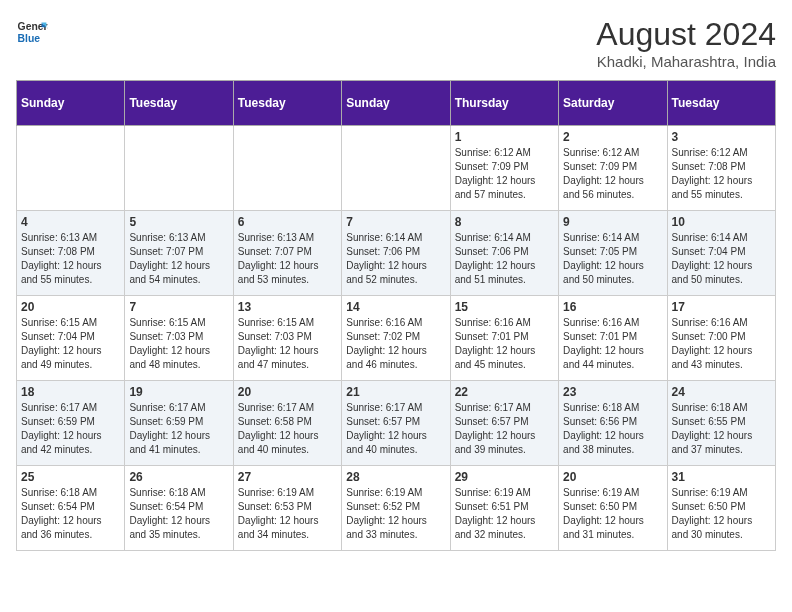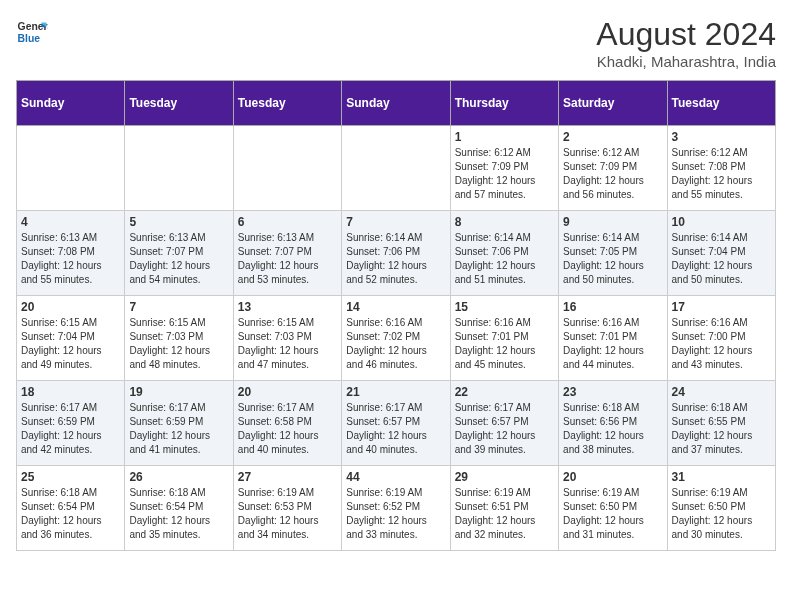--- a/index.html
+++ b/index.html
@@ -303,21 +303,21 @@
 and 35 minutes.</div>
         </td>
         <td>
           <span class="day-number">27</span>
           <div class="day-info" style="white-space: pre-line;">Sunrise: 6:19 AM
 Sunset: 6:53 PM
 Daylight: 12 hours
 and 34 minutes.</div>
         </td>
         <td>
-          <span class="day-number">44</span>
+          <span class="day-number">28</span>
           <div class="day-info" style="white-space: pre-line;">Sunrise: 6:19 AM
 Sunset: 6:52 PM
 Daylight: 12 hours
 and 33 minutes.</div>
         </td>
         <td>
           <span class="day-number">29</span>
           <div class="day-info" style="white-space: pre-line;">Sunrise: 6:19 AM
 Sunset: 6:51 PM
 Daylight: 12 hours

